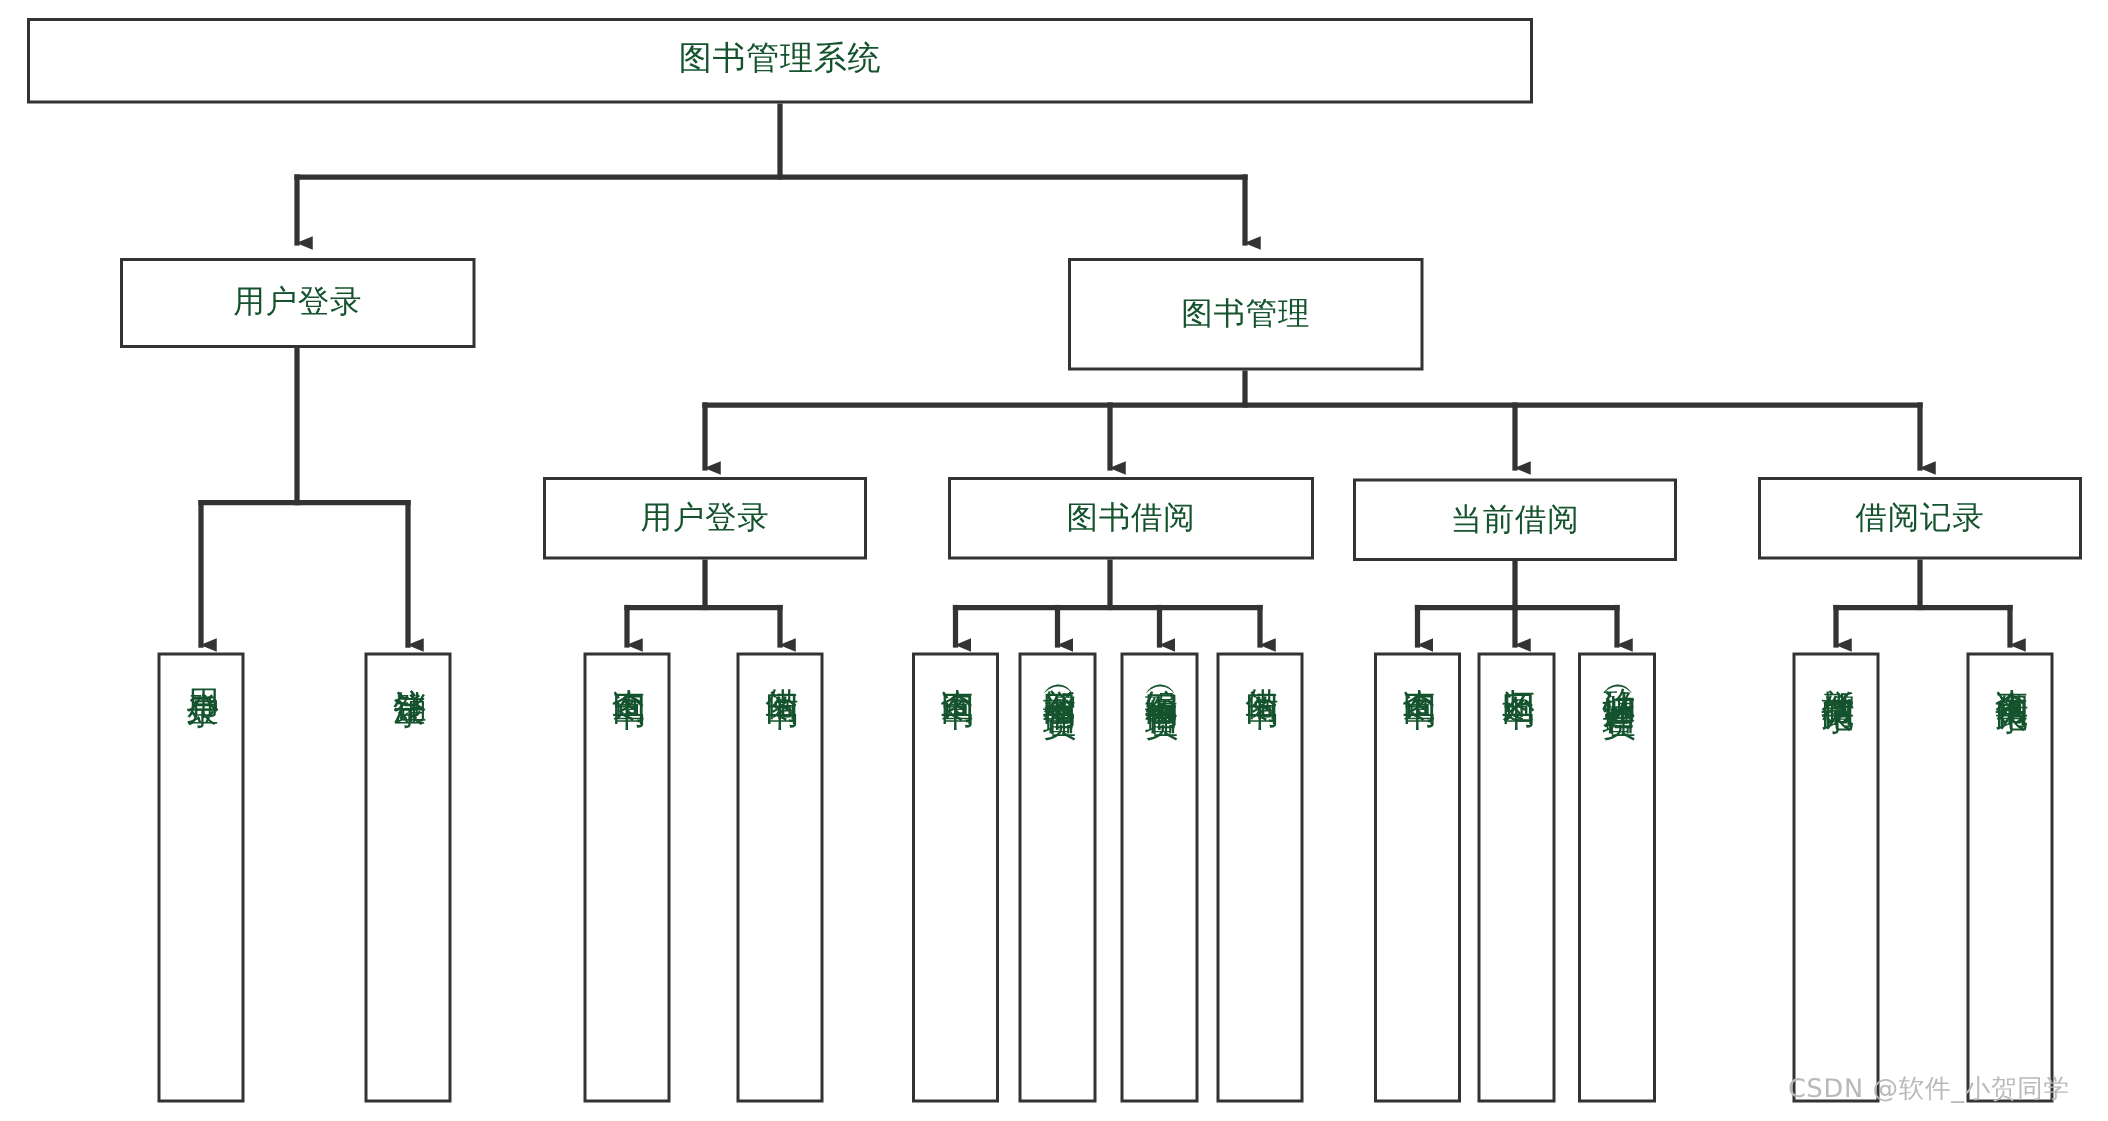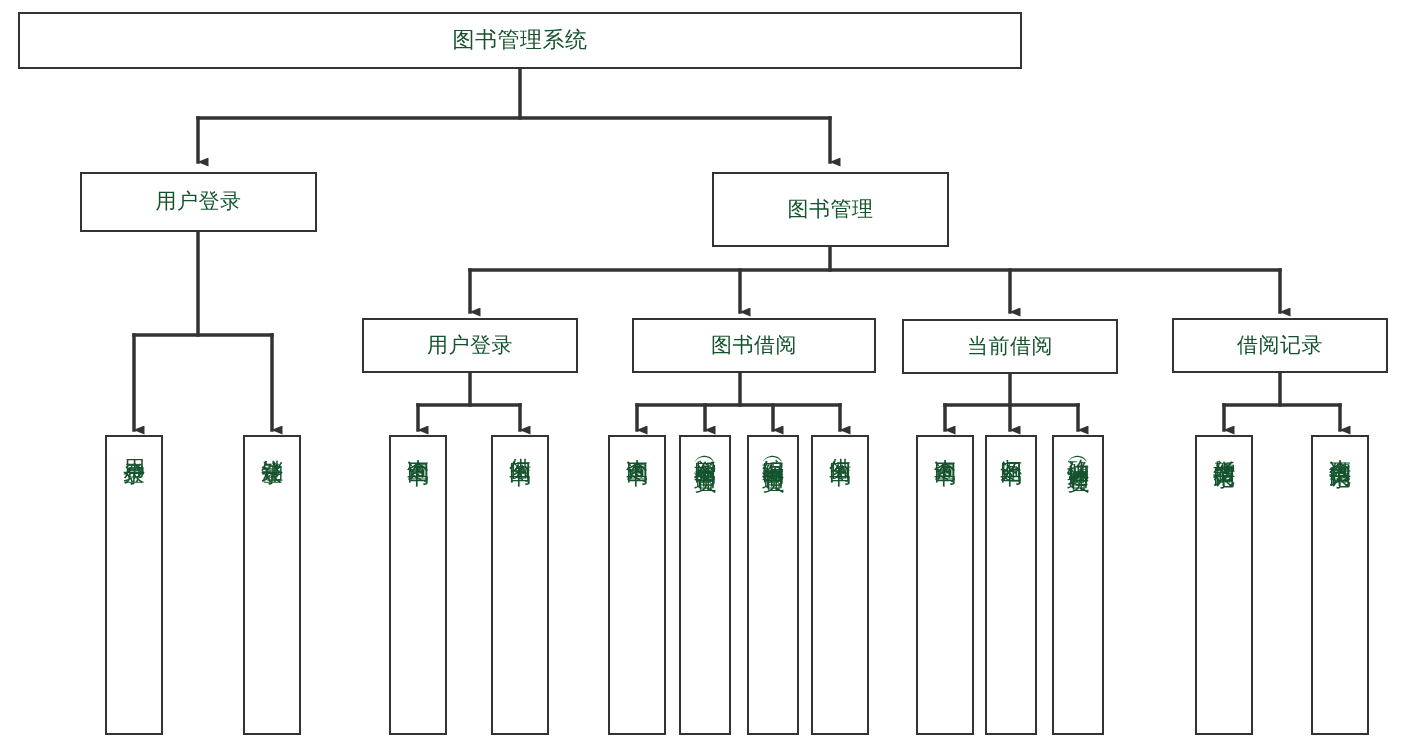--- a/index.html
+++ b/index.html
@@ -200,14 +200,15 @@
   </div>
 
   <div class="node vertical" style="left:1195px; top:435px; width:58px; height:300px;">
     <span class="node-label">新增借阅记录</span>
   </div>
 
   <div class="node vertical" style="left:1311px; top:435px; width:58px; height:300px;">
     <span class="node-label">查询借阅记录</span>
   </div>
 
+  <div class="watermark">CSDN @软件_小贺同学</div>
 
 </div>
 
 </body></html>

